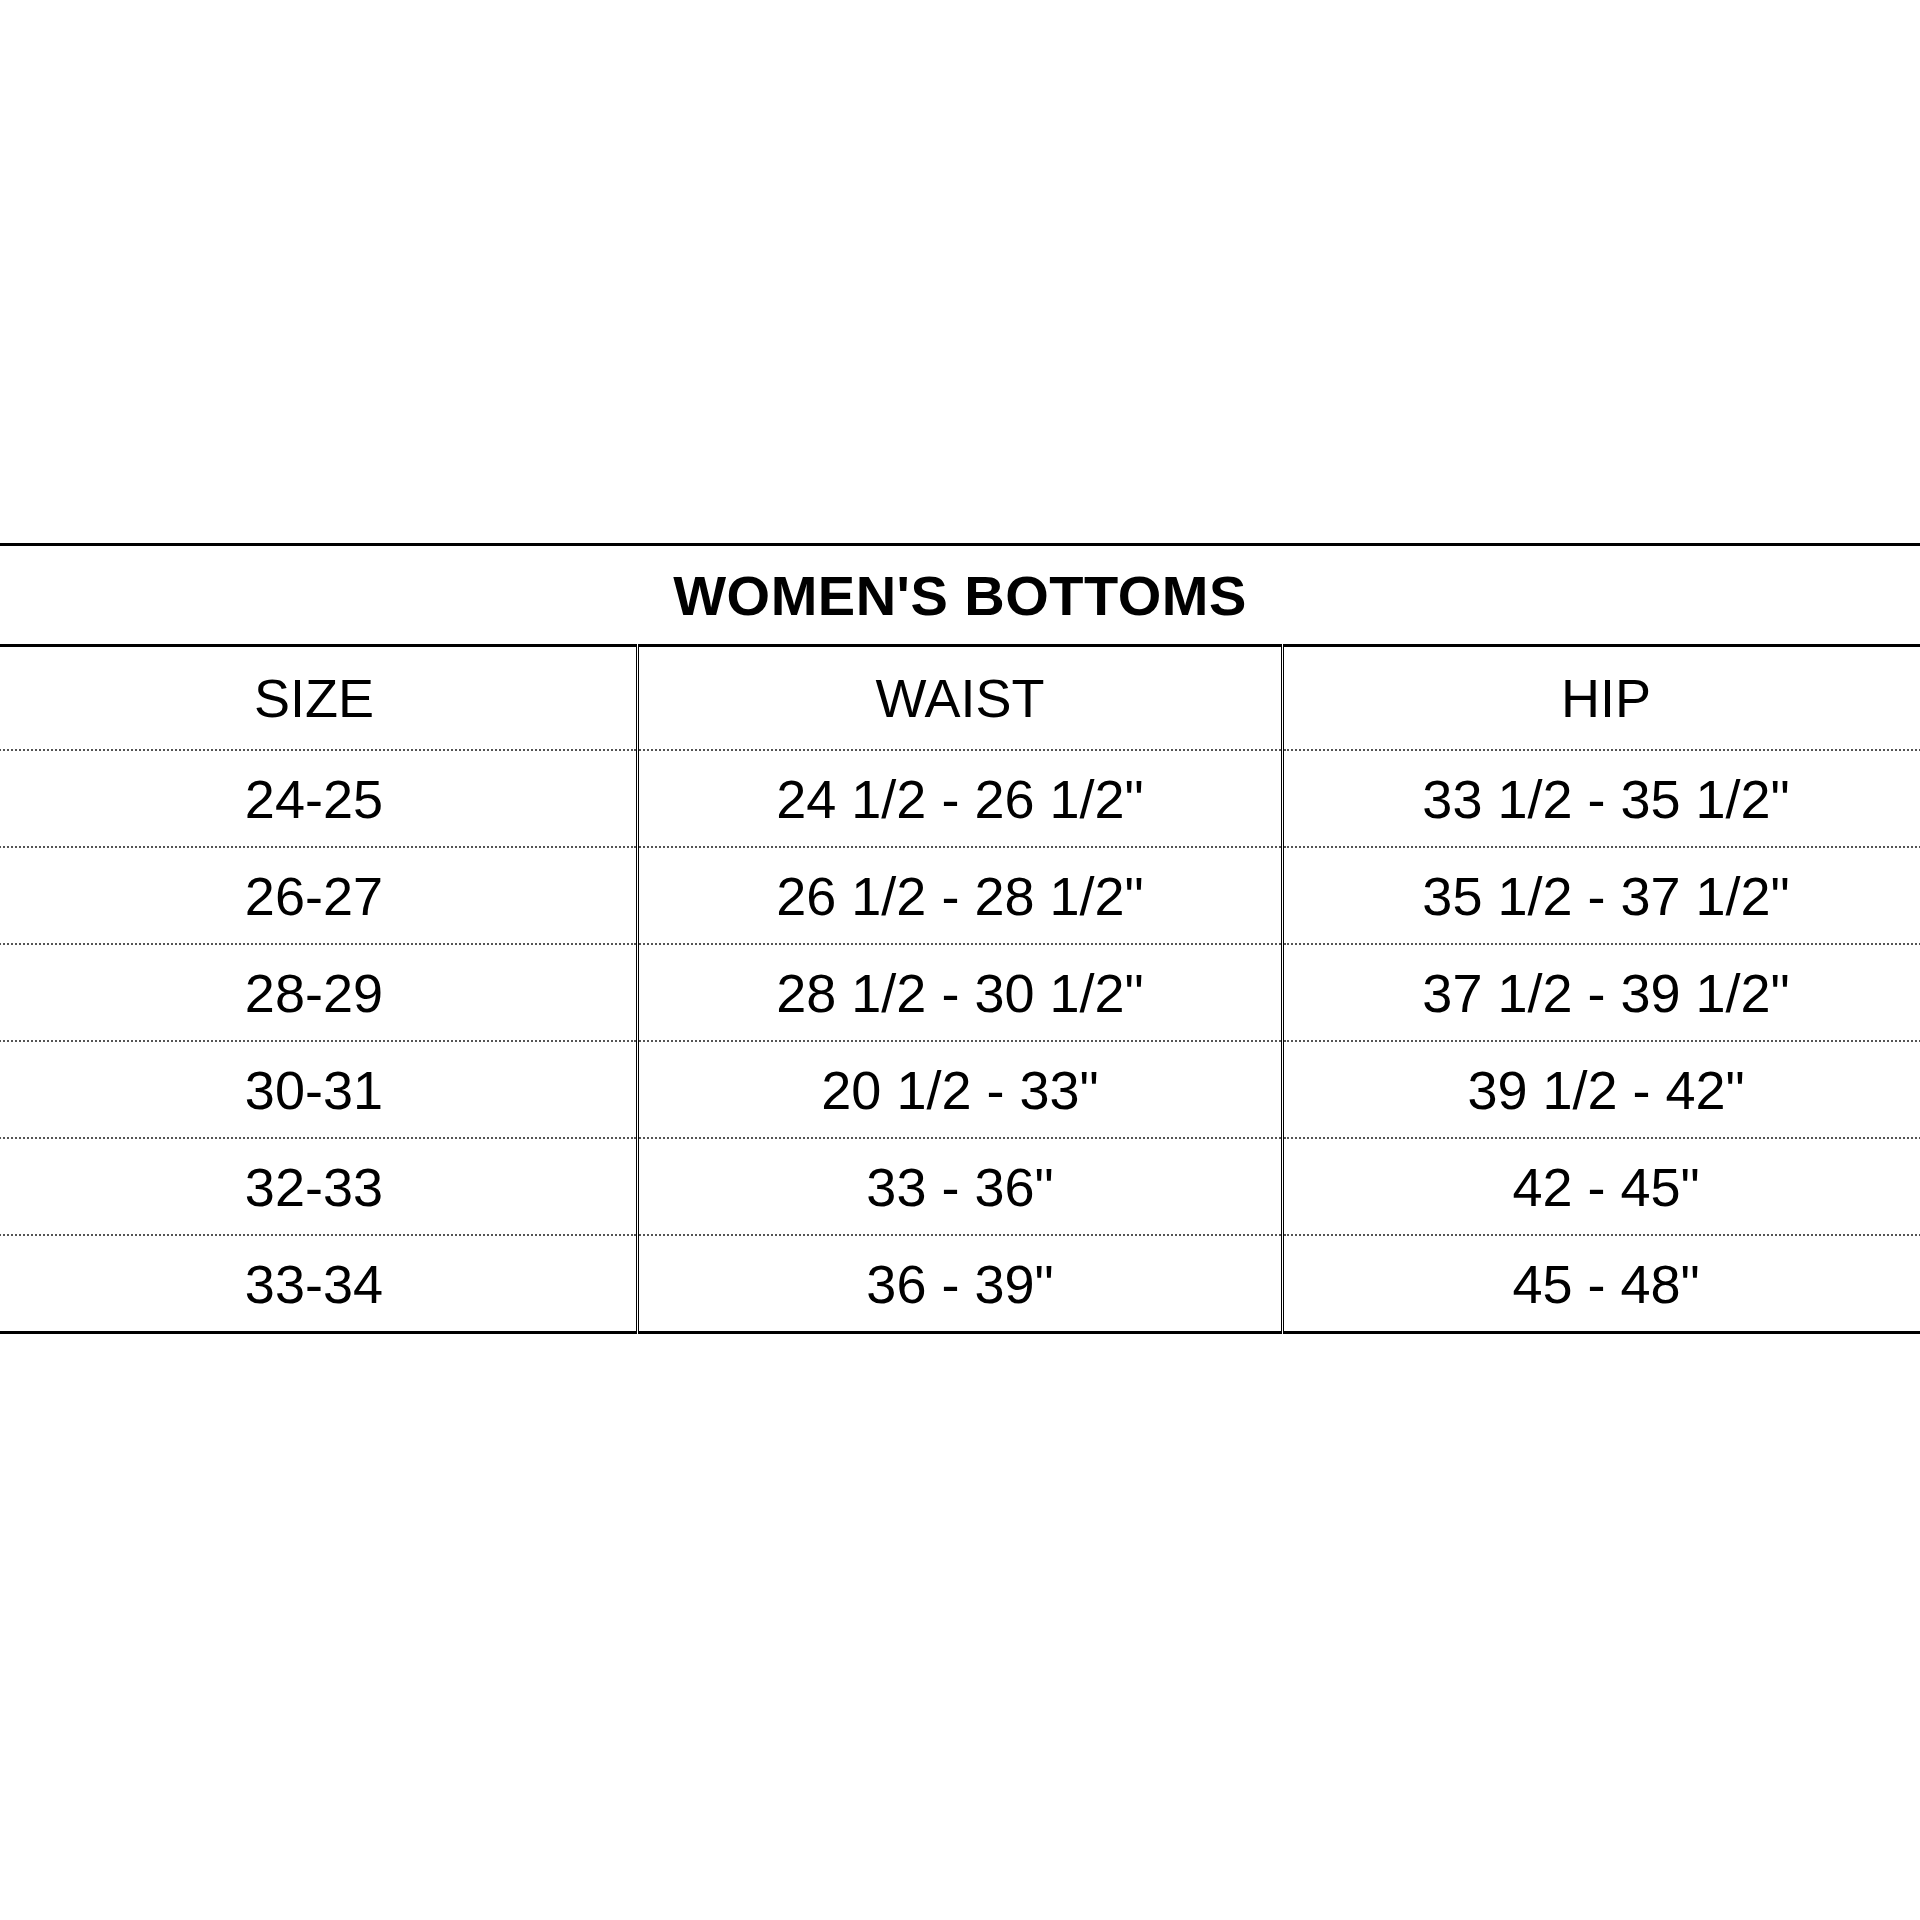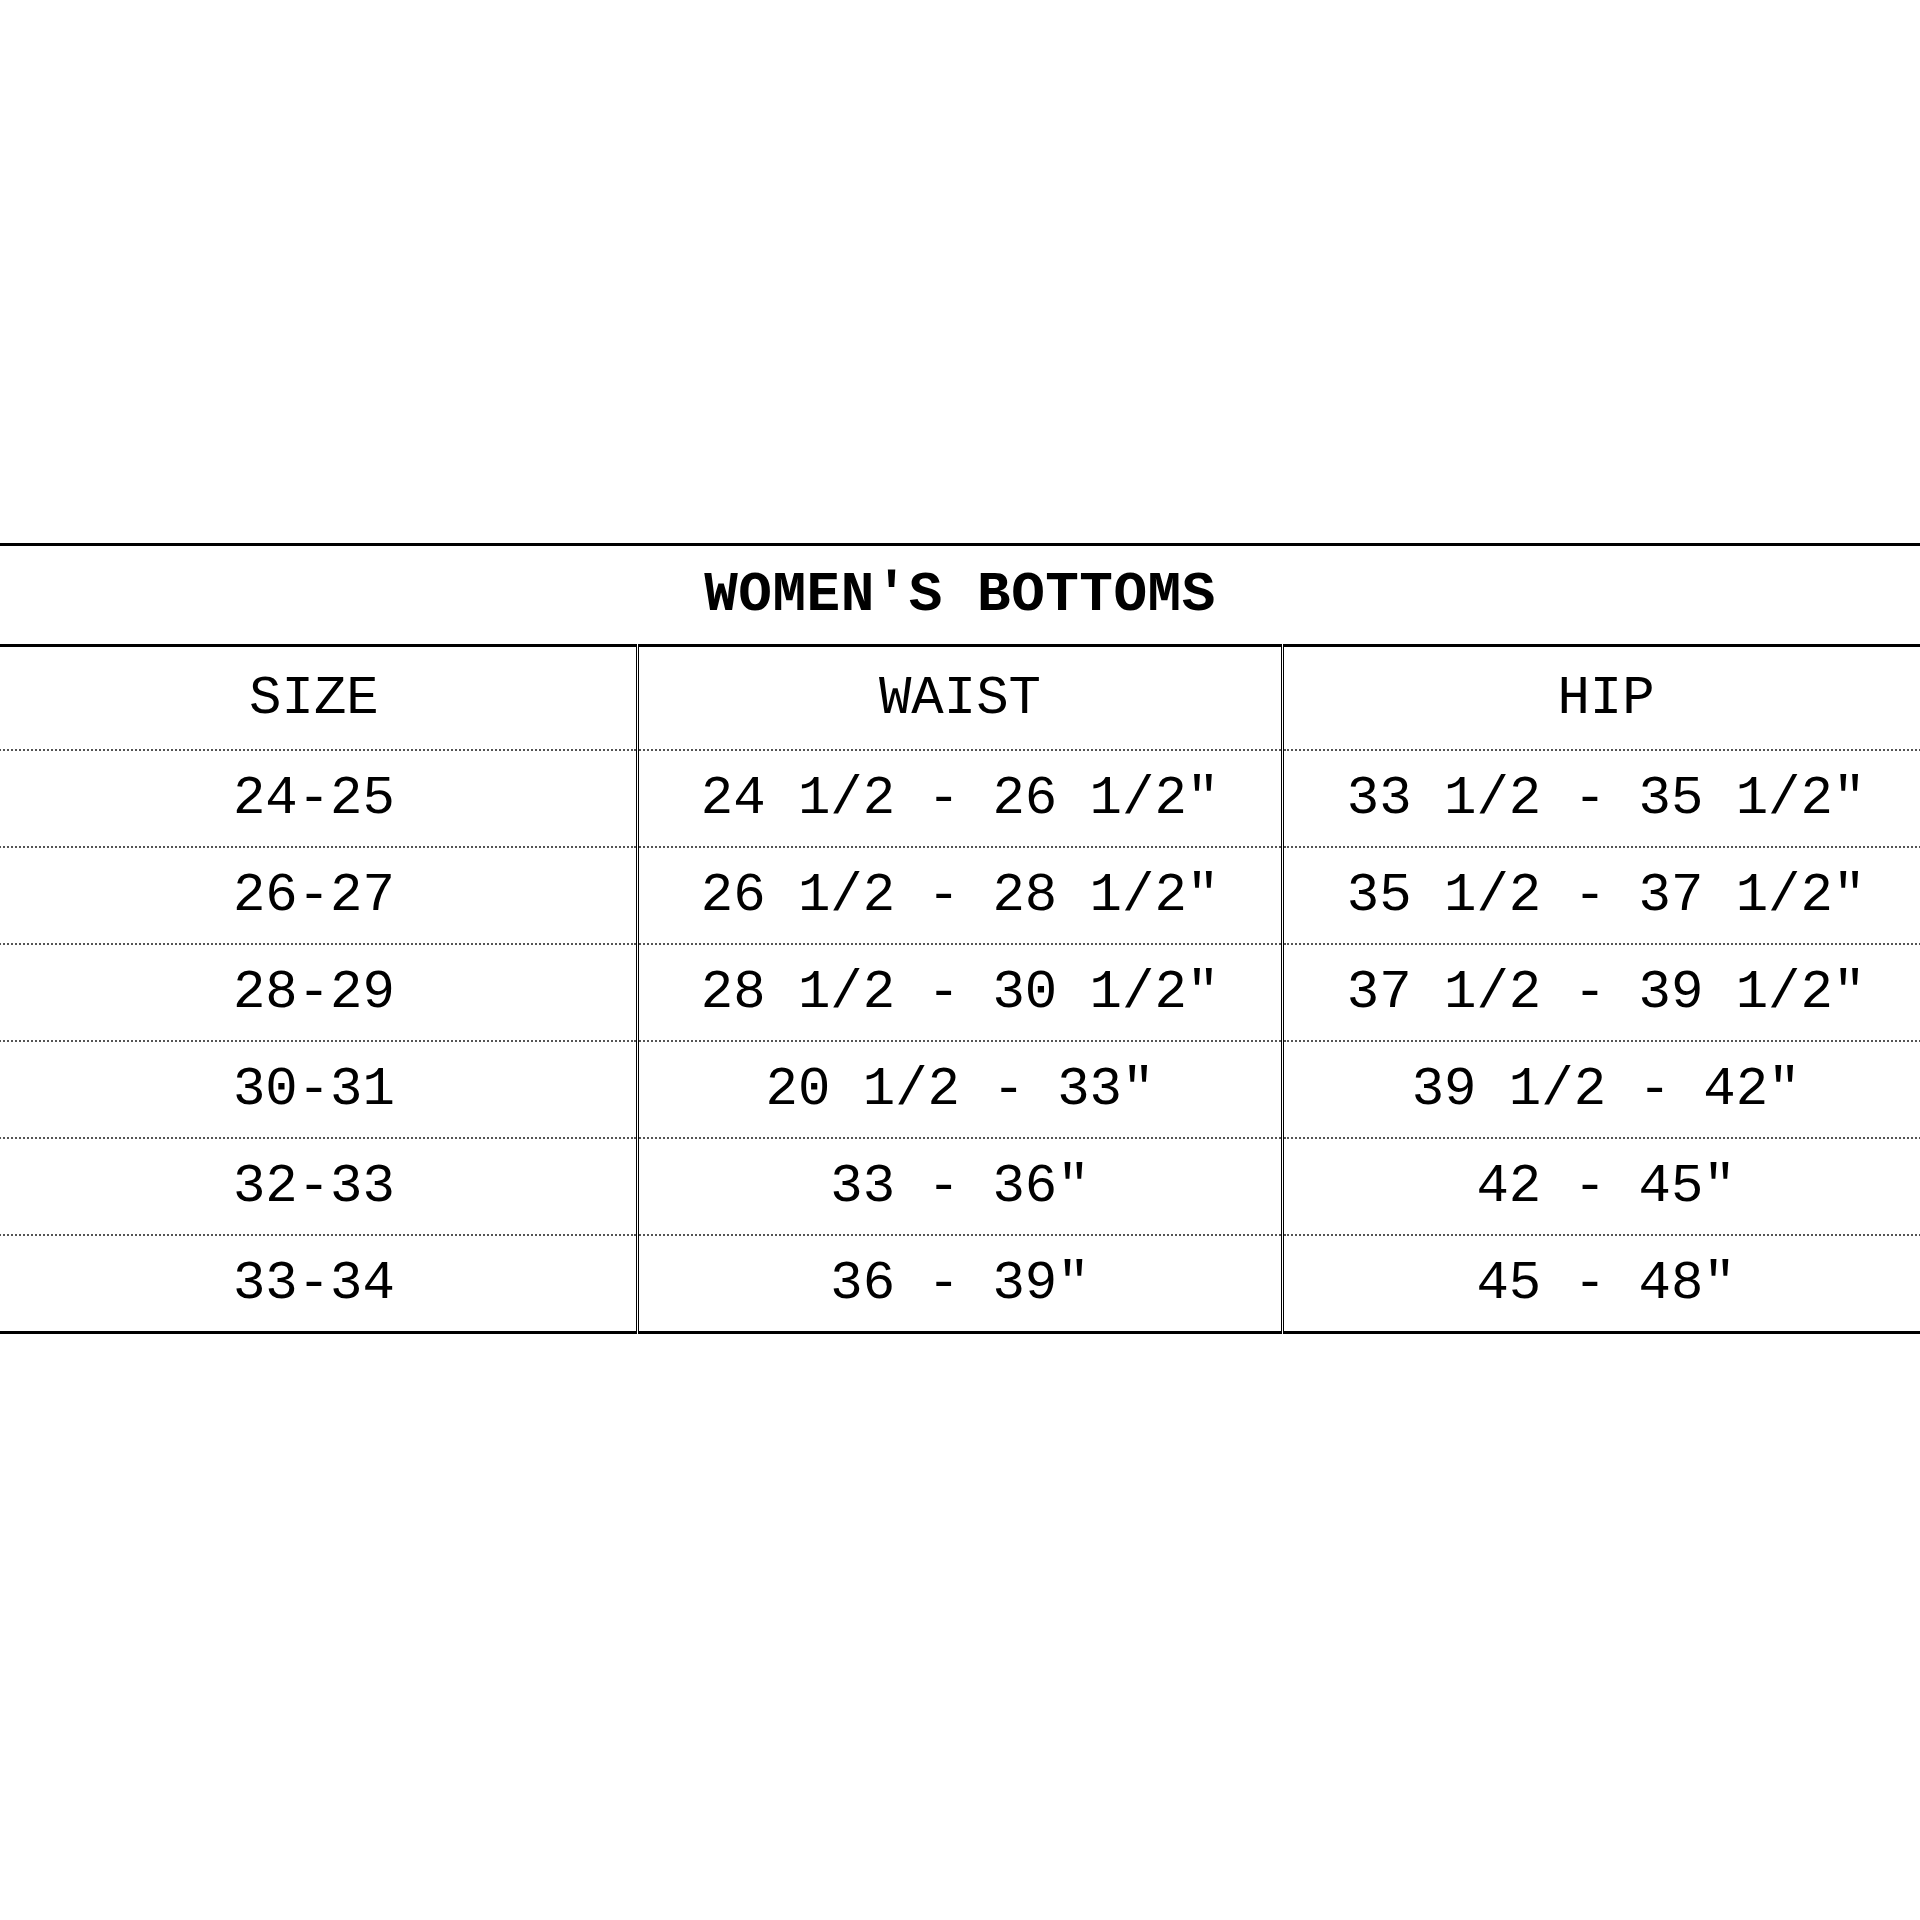--- a/index.html
+++ b/index.html
@@ -10,21 +10,20 @@
     background: #ffffff;
     font-family: "Liberation Sans", sans-serif;
     color: #000000;
   }
 
   .page {
     position: relative;
     width: 1920px;
     height: 1592px;
     overflow: hidden;
-    font-family: Liberation Mono, monospace;
   }
 
   .chart-wrap {
     position: absolute;
     left: -8px;
     top: 543px;
     width: 1936px;
   }
 
   table.size-chart {

